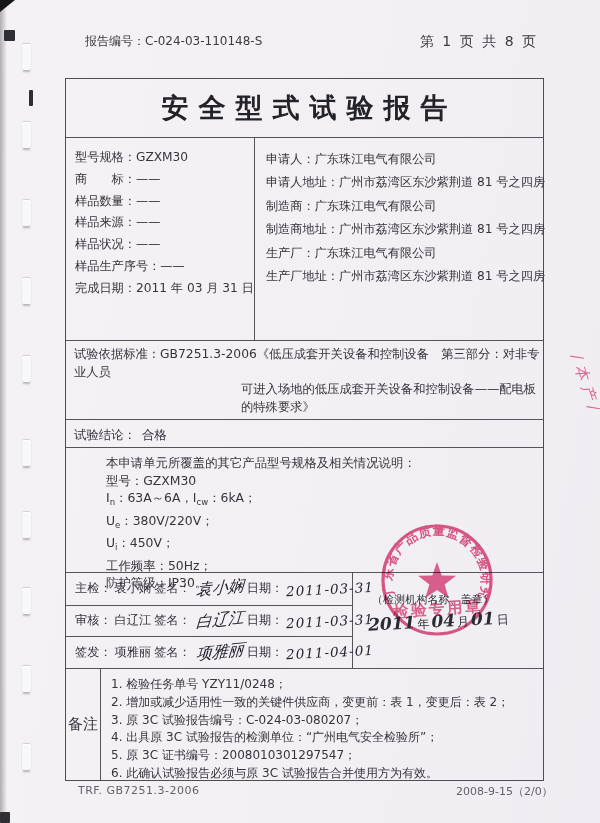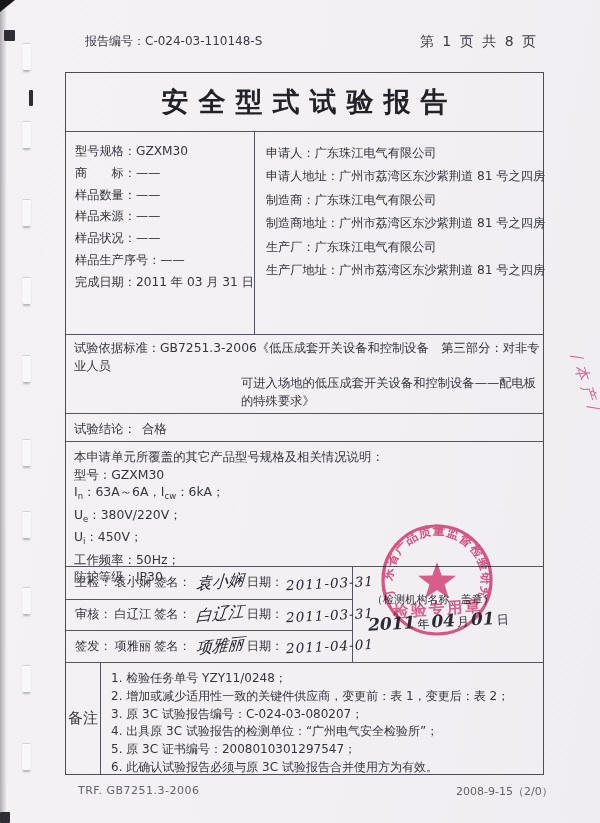--- a/index.html
+++ b/index.html
@@ -17,36 +17,36 @@
   .hole{position:absolute;left:22px;width:9px;height:26px;background:#f8f7f9;border-radius:2px;
         box-shadow:0 3px 2px -1px rgba(122,117,128,.5),0 -1px 1px rgba(122,117,128,.28),inset 0 1px 1px #ffffff;}
   
   .hdr{position:absolute;top:33px;font-size:12px;color:#3c3a42;}
   .hdr-left{left:85px;}
   .hdr-right{right:62px;font-size:14px;letter-spacing:2px;}
   .ftr{position:absolute;top:784px;font-size:11px;color:#63616a;}
   .ftr-left{left:78px;letter-spacing:.5px;}
   .ftr-right{left:456px;}
   
-  .doc-table{position:absolute;left:65px;top:72px;width:477px;border:1.3px solid #4e4d56;background:transparent;}
+  .doc-table{position:absolute;left:65px;top:78px;width:477px;border:1.3px solid #4e4d56;background:transparent;}
   .row{border-top:1px solid #55545d;box-sizing:border-box;}
   .row:first-child{border-top:none;}
   .title-row{height:58px;display:flex;align-items:center;justify-content:center;
              font-size:27px;font-weight:bold;letter-spacing:10px;text-indent:10px;color:#242229;}
   .sample-row{height:203px;display:flex;}
   .sample-left{width:202px;box-sizing:border-box;border-right:1px solid #55545d;padding:9px 0 0 9px;}
   .sample-left .line{line-height:21.8px;font-size:12.2px;white-space:nowrap;}
   .sample-right{flex:1;padding:10px 0 0 11px;}
   .sample-right .line{line-height:23.4px;font-size:12.2px;white-space:nowrap;}
   .standard-row{height:55px;padding:5px 0 0 8px;font-size:12.3px;line-height:17.6px;}
   .standard-row .indent{padding-left:167px;}
   .conclusion-row{height:28px;padding:7px 0 0 8px;font-size:12.4px;margin-top:24px;}
   .conclusion-row .val{margin-left:6px;}
   .coverage-row{height:125px;padding:6px 0 0 8px;font-size:12.4px;}
-  .coverage-row .line{line-height:17.5px;white-space:nowrap;}
+  .coverage-row .line{line-height:17.5px;white-space:nowrap;margin-left:32px;}
   .sub{font-size:8.5px;vertical-align:-3px;letter-spacing:0;}
   .sig-area{height:96px;display:flex;}
   .sig-left{width:287px;box-sizing:border-box;border-right:1px solid #55545d;}
   .sig-row{height:31.6px;display:flex;align-items:center;padding-left:9px;font-size:12.2px;box-sizing:border-box;white-space:nowrap;}
   .sig-row + .sig-row{border-top:1px solid #55545d;}
   .sig-row span{margin-right:3px;}
   .hw{font-family:"DejaVu Serif","Liberation Serif",serif;font-style:italic;color:#2c2a33;}
   .hw-sig{display:inline-block;font-family:"DejaVu Serif",serif;font-style:italic;font-size:16px;
           transform:rotate(-6deg) skewX(-10deg);margin:0 2px;color:#262430;}
   .hw-date{display:inline-block;font-family:"DejaVu Serif",serif;font-style:italic;font-size:13.5px;

